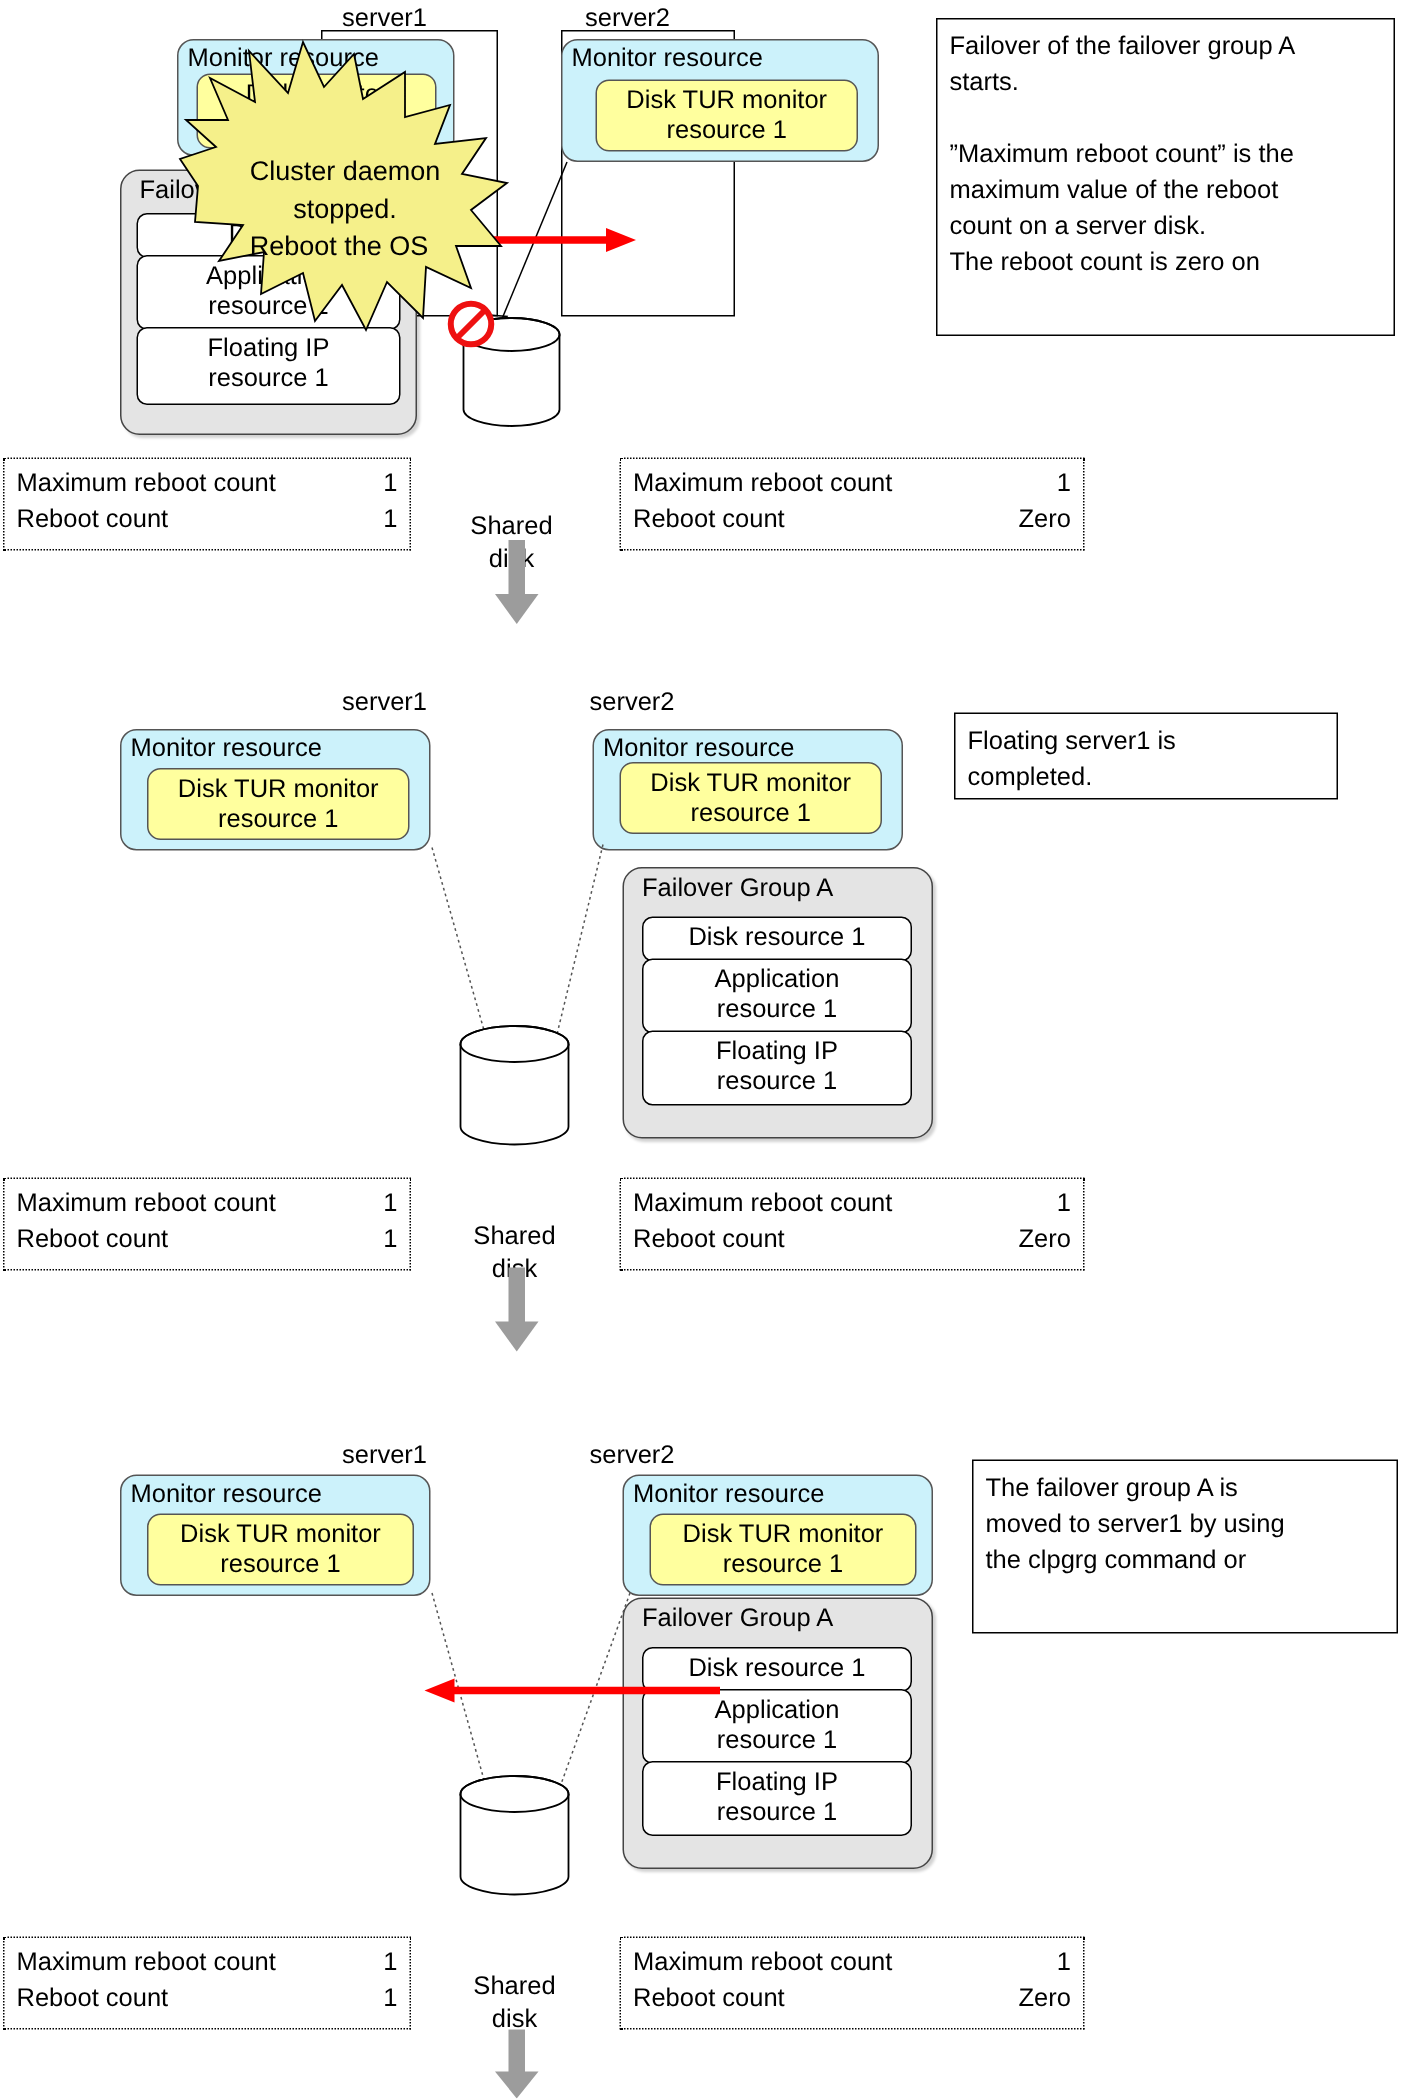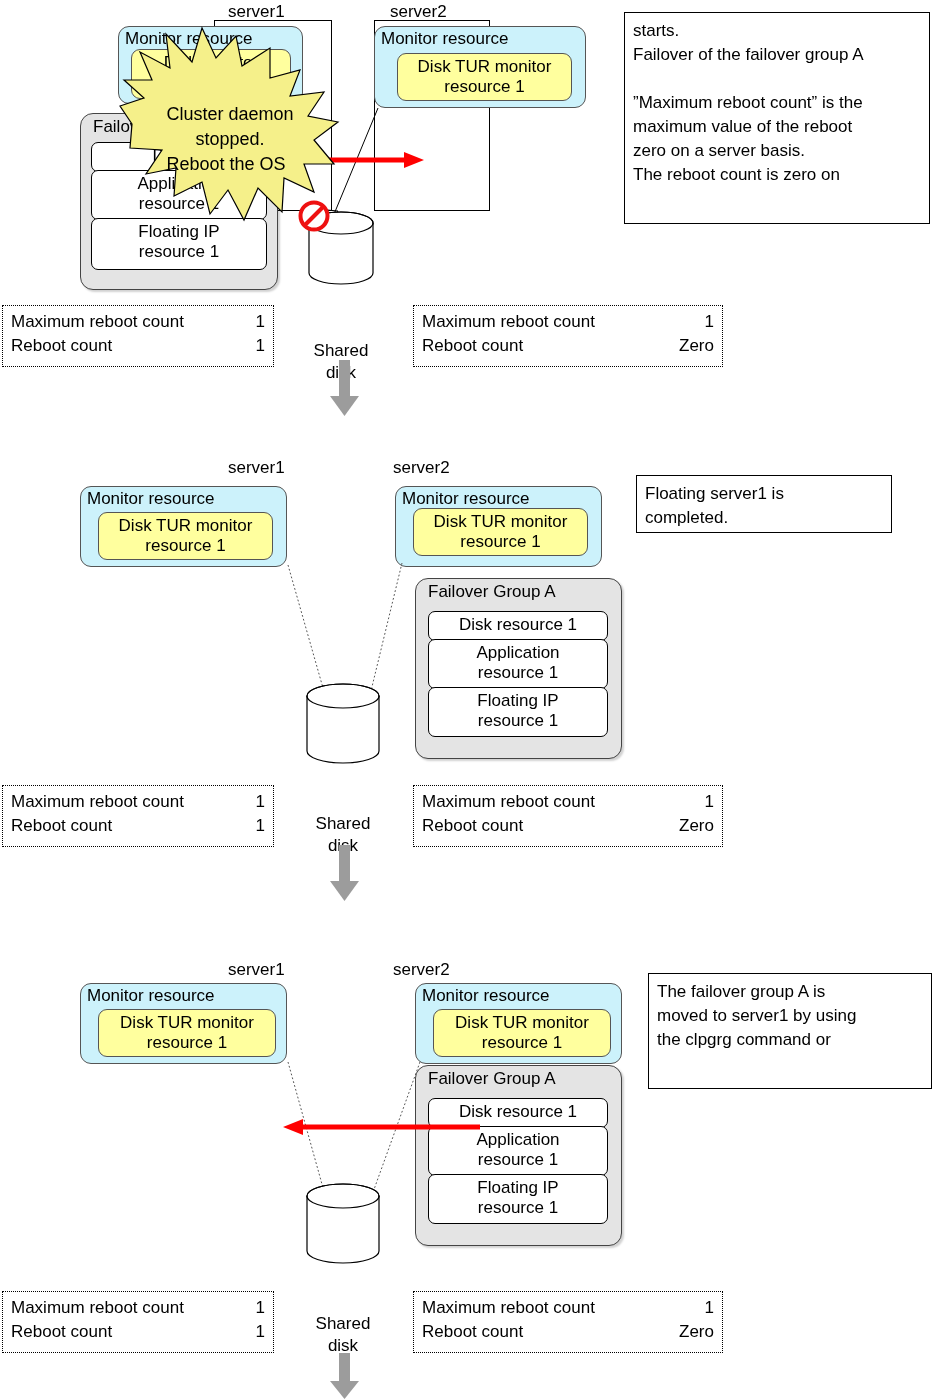--- a/index.html
+++ b/index.html
@@ -130,26 +130,26 @@
       <span class="k">Maximum  reboot count</span>
       <span class="v">1</span>
     </div>
     <div class="count-row">
       <span class="k">Reboot count</span>
       <span class="v">Zero</span>
     </div>
   </div>
 
   <div class="abs note-box" style="left:624px;top:12px;width:306px;height:212px;">
+    <p>Failover of the failover group A</p>
     <p>starts.</p>
-    <p>Failover of the failover group A</p>
     <p class="gap">&nbsp;</p>
     <p>”Maximum  reboot count” is the</p>
     <p>maximum  value of the reboot</p>
-    <p>zero on a server basis.</p>
+    <p>count on a server disk.</p>
     <p>The reboot count is zero on</p>
   </div>
 
   <svg class="abs" style="left:330px;top:360px;width:30px;height:60px;">
     <rect x="9" y="0" width="11" height="38" fill="#9c9c9c"></rect>
     <polygon points="0,36 29,36 14.5,56" fill="#9c9c9c"></polygon>
   </svg>
 </div>
 
 <div class="abs" style="left:0;top:455px;width:939px;height:440px;">

